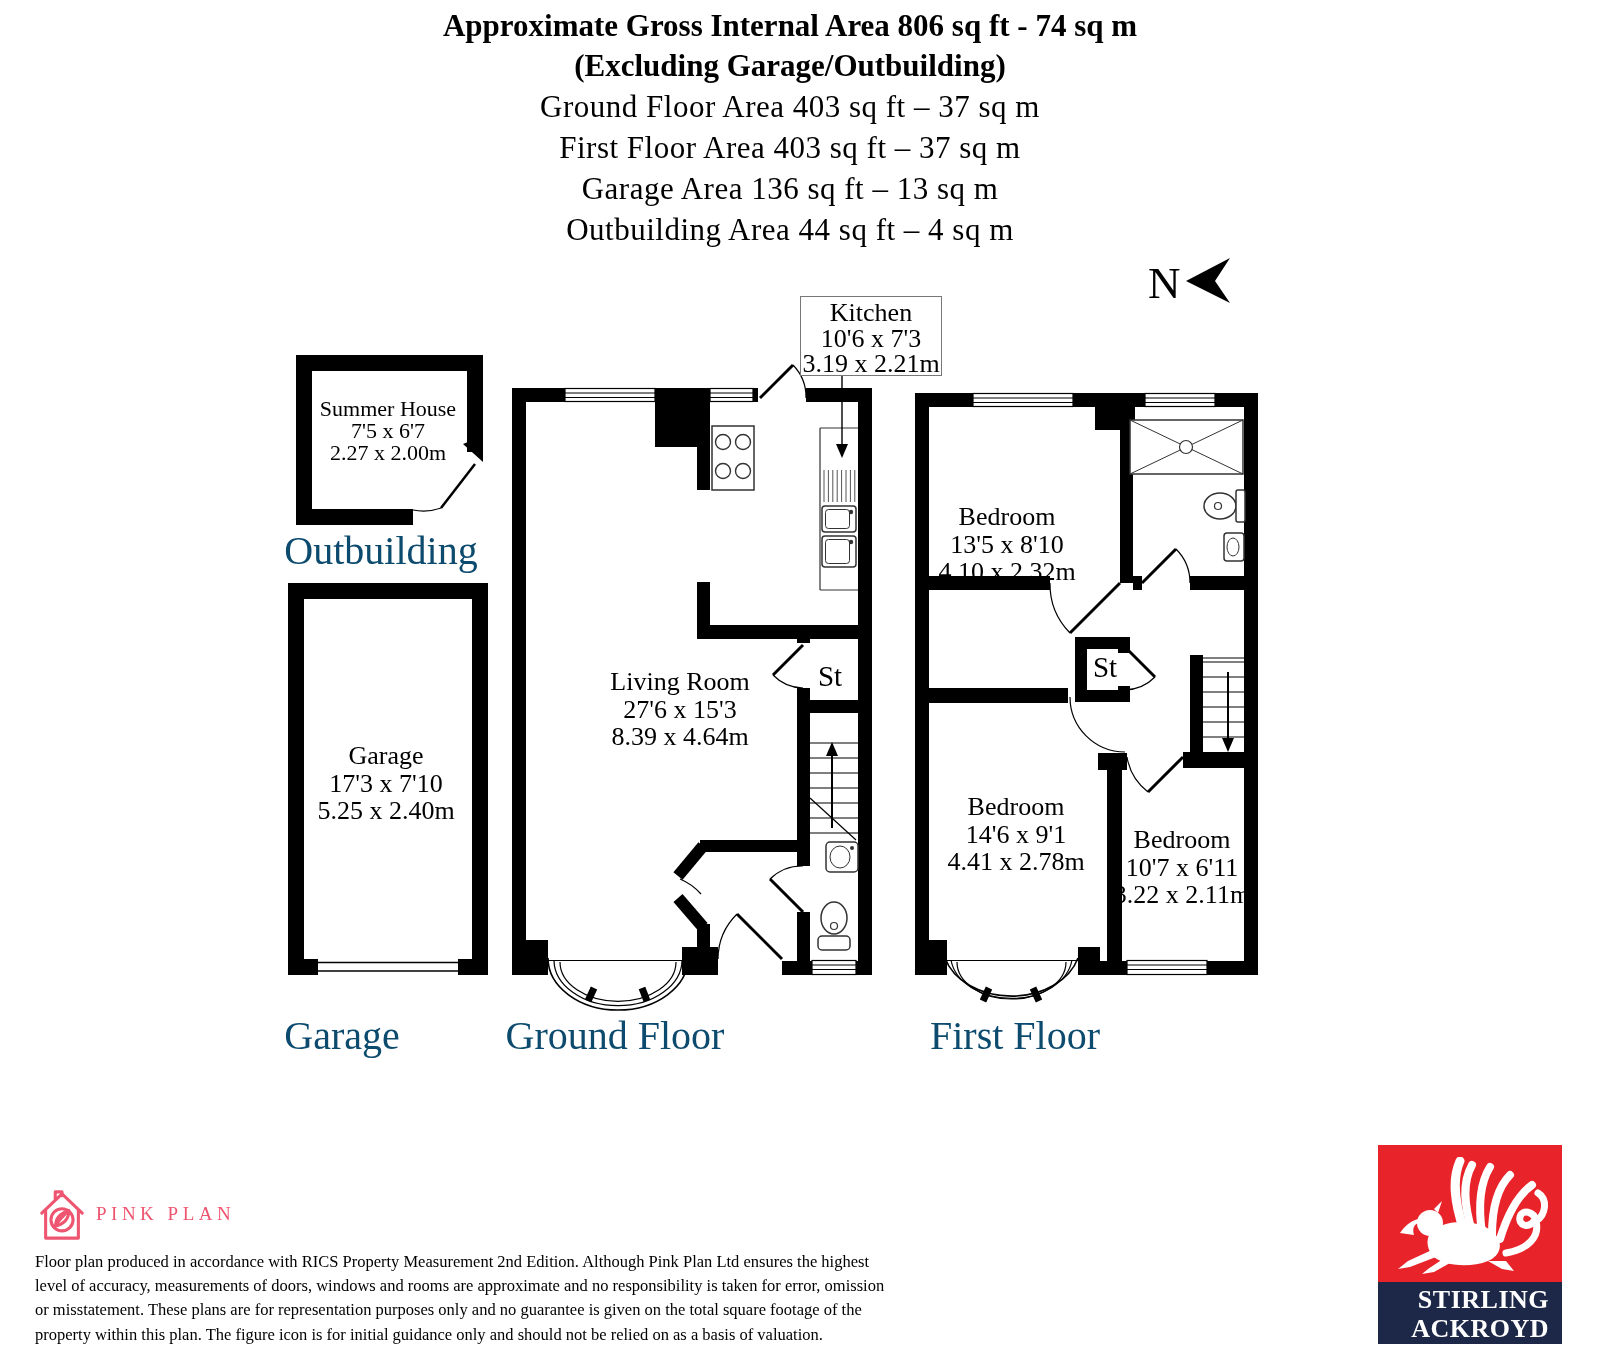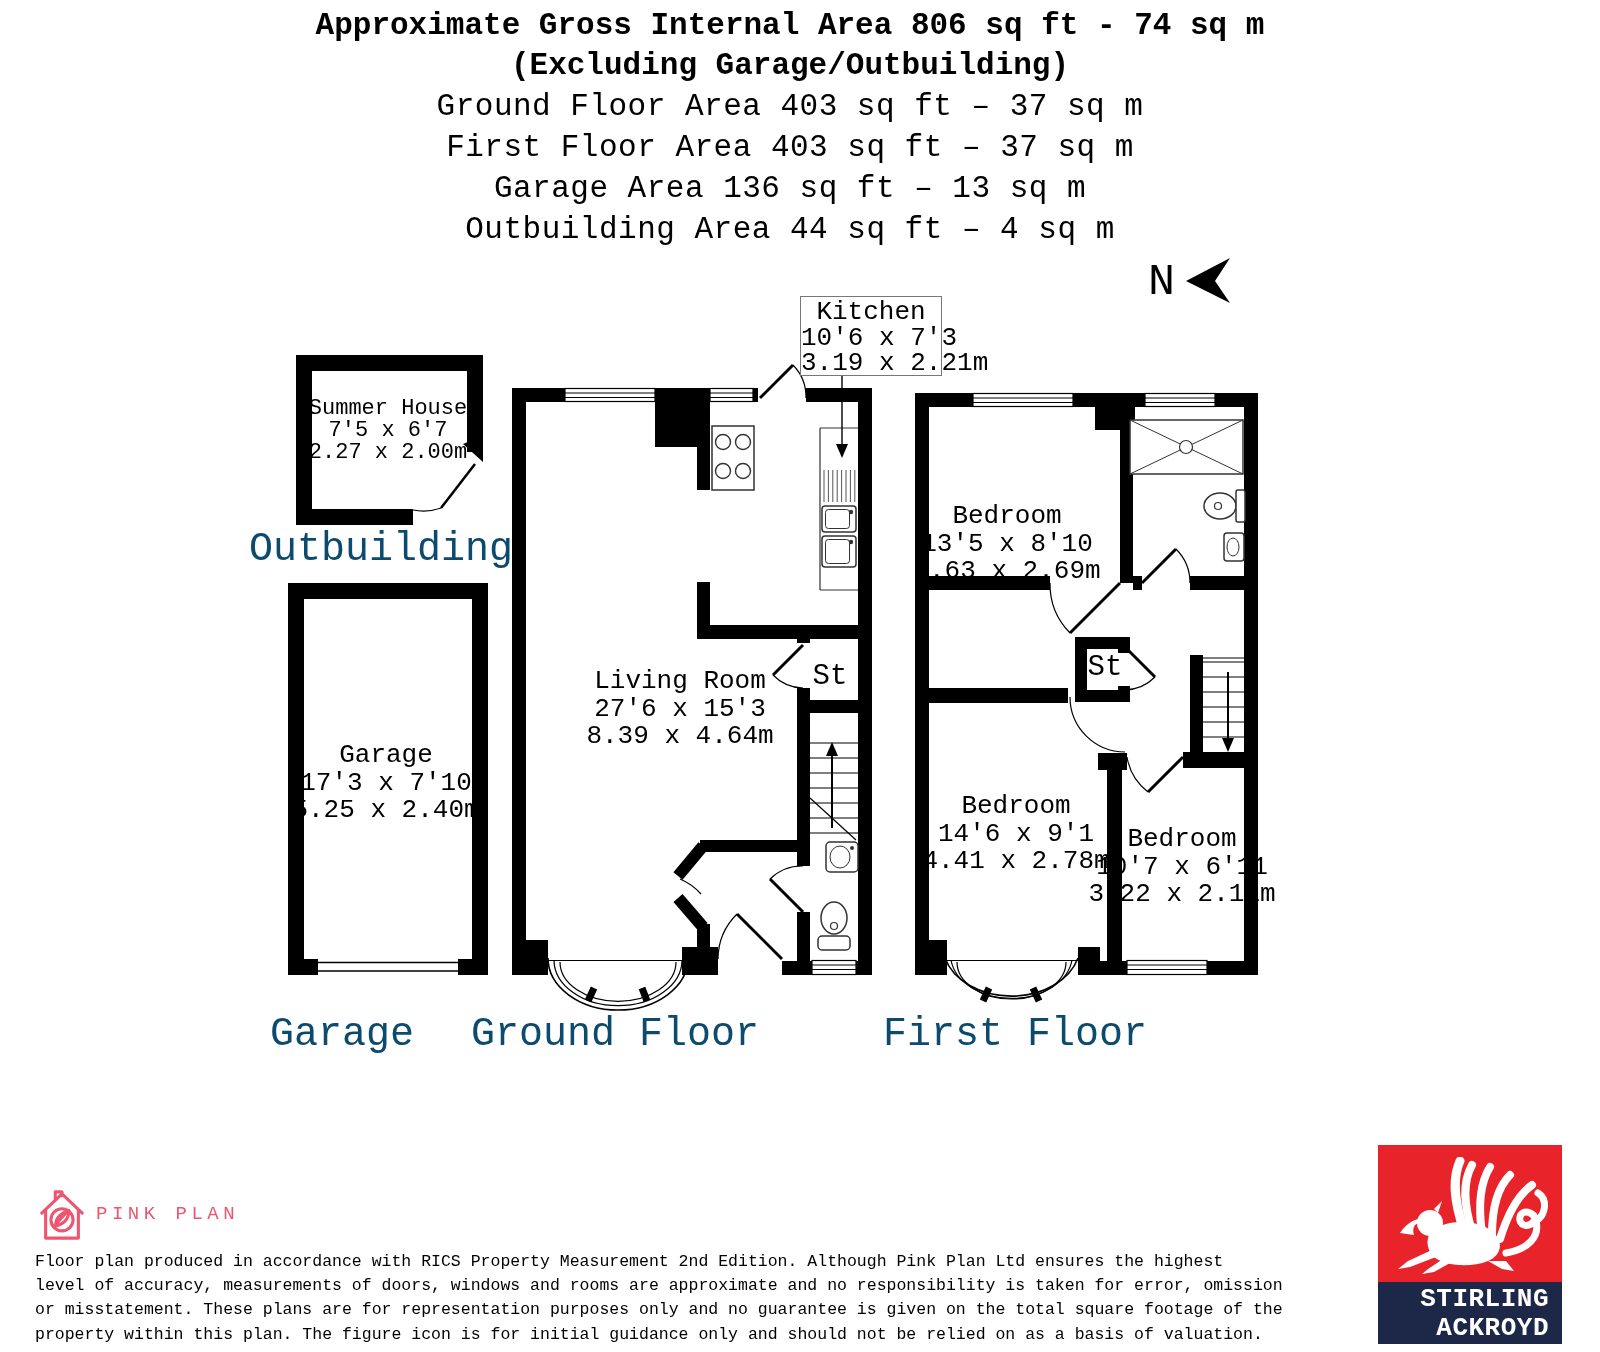--- a/index.html
+++ b/index.html
@@ -1,17 +1,17 @@
 <!DOCTYPE html>
 <html style="--pink: #ee5570; --ared: #e82329; --anavy: #1d2849;"><head>
 <meta charset="utf-8">
 <style>
   html,body{margin:0;padding:0;background:#fff;}
   .page{position:relative;width:1600px;height:1352px;background:#fff;overflow:hidden;
-        font-family:Liberation Mono, monospace;color:#000;}
+        font-family:Liberation Serif, serif;color:#000;}
   
   .hdr{position:absolute;top:6px;left:0;width:1580px;text-align:center;}
   .hdr .t{font-size:31px;font-weight:bold;line-height:40px;}
   .hdr .a{font-size:31px;font-weight:normal;line-height:41px;letter-spacing:.5px;}
   
   .north-n{position:absolute;left:1148px;top:260px;font-size:45px;line-height:46px;}
   
   .plan-svg{position:absolute;left:0;top:0;width:1600px;height:1352px;}
   
   .rl{position:absolute;transform:translateX(-50%);text-align:center;font-size:26px;line-height:27.5px;white-space:nowrap;}
@@ -235,21 +235,21 @@
 
   <div class="rl" style="left:667px;top:668px;margin-left:13px;">
     <div>Living Room</div>
     <div>27'6 x 15'3</div>
     <div>8.39 x 4.64m</div>
   </div>
 
   <div class="rl" style="left:1007px;top:503px;">
     <div>Bedroom</div>
     <div>13'5 x 8'10</div>
-    <div>3.63 x 2.69m</div>
+    <div>4.10 x 2.32m</div>
   </div>
 
   <div class="rl" style="left:1016px;top:793px;">
     <div>Bedroom</div>
     <div>14'6 x 9'1</div>
     <div>4.41 x 2.78m</div>
   </div>
 
   <div class="rl" style="left:1182px;top:826px;">
     <div>Bedroom</div>

